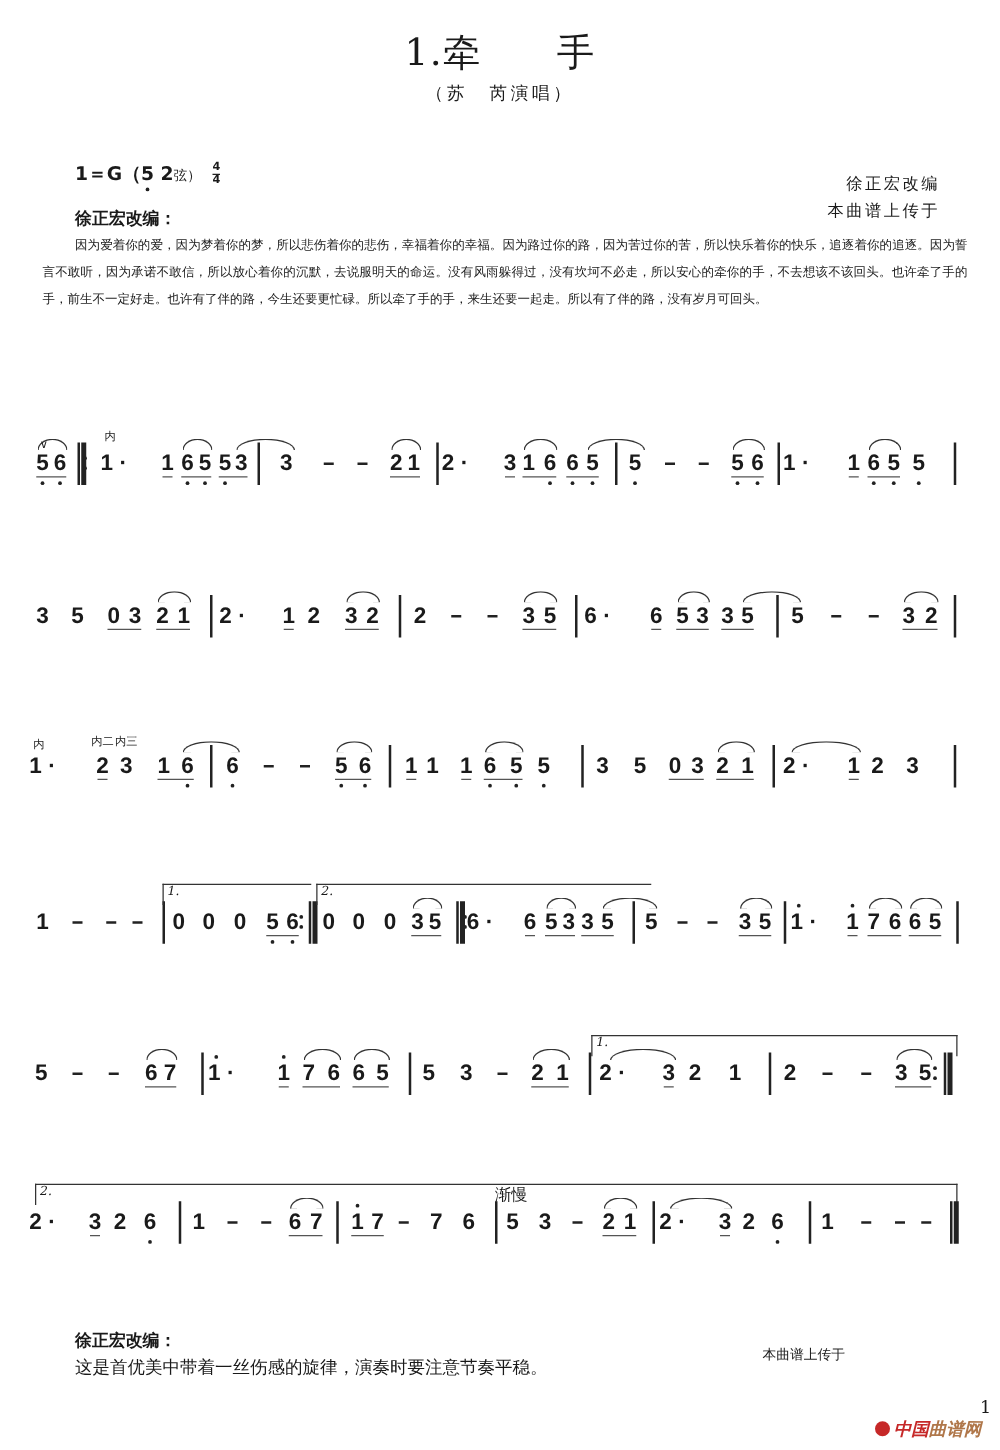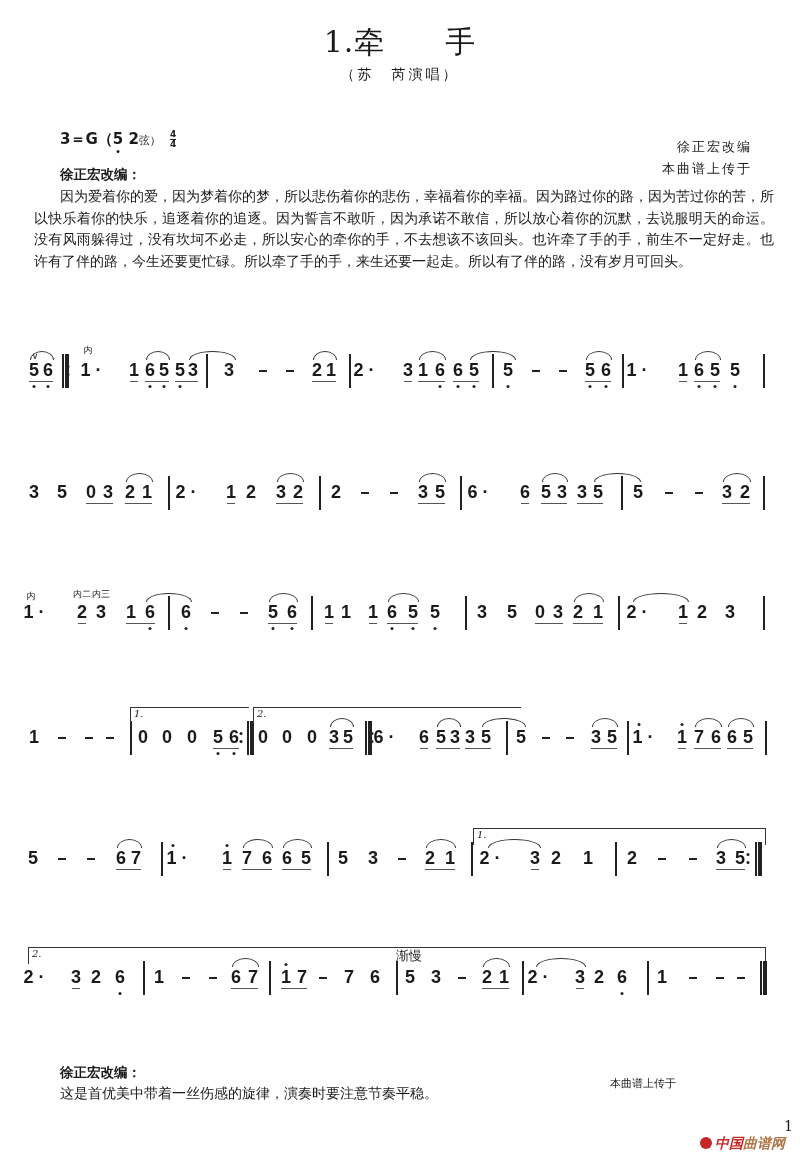--- a/index.html
+++ b/index.html
@@ -7,21 +7,21 @@
          font-family:"DejaVu Serif", serif; }
   .abs { position:absolute; }
   .title { left:0; width:800px; top:22px; text-align:center; font-size:30px; letter-spacing:1px; }
   .title .gap { display:inline-block; width:60px; }
   .singer { left:0; width:800px; top:66px; text-align:center; font-size:14px; letter-spacing:3px; }
   .key { left:60px; top:130px; font-family:"DejaVu Sans", sans-serif; font-size:15px; font-weight:bold; }
   .key .small { font-size:11px; font-weight:normal; }
   .key .frac { display:inline-block; vertical-align:middle; font-size:9px; line-height:9px; text-align:center; margin-left:4px; }
   .credit { right:48px; font-size:13px; letter-spacing:2px; text-align:right; }
   .lyric-head { left:60px; top:166px; font-family:"DejaVu Sans", sans-serif; font-weight:bold; font-size:13.5px; }
-  .lyrics { left:34px; top:186px; width:740px; font-size:14px; line-height:21.5px; text-indent:26px; text-align:justify; }
+  .lyrics { left:34px; top:186px; width:740px; font-size:10px; line-height:21.5px; text-indent:26px; text-align:justify; }
   .n { position:absolute; font-family:"Liberation Sans", sans-serif; font-weight:bold; font-size:18px; line-height:18px; transform:translateX(-50%); text-align:center; }
   .dash { position:absolute; width:8px; height:2px; background:#222; transform:translateX(-50%); }
   .bar { position:absolute; width:1.5px; background:#222; }
   .bar.thick { width:4px; }
   .ul { position:absolute; height:1px; background:#555; }
   .dot { position:absolute; width:3px; height:3px; border-radius:50%; background:#222; transform:translateX(-50%); }
   .slur { position:absolute; border:1.3px solid #333; border-bottom:none; border-radius:50% 50% 0 0 / 100% 100% 0 0; }
   .ann { position:absolute; font-size:9px; transform:translateX(-50%); line-height:9px; }
   .volta { position:absolute; border-top:1.3px solid #333; border-left:1.3px solid #333; height:16px; }
   .volta span { font-size:10px; font-style:italic; position:absolute; left:3px; top:0px; }
@@ -34,21 +34,21 @@
   .brand .a { color:#c62828; }
   .brand .b { color:#b0774a; }
 </style>
 </head>
 <body>
 
 <div class="abs title"><span>1.</span><span>牵</span><span class="gap"></span><span>手</span></div>
 <div class="abs singer">（苏　芮演唱）</div>
 
 <div class="abs key">
-  <span>3＝G（</span><span style="position:relative;">5<span style="position: absolute; left: 50%; bottom: -5px; width: 3px; height: 3px; border-radius: 50%; background: rgb(34, 34, 34); transform: translateX(-50%);"></span></span>&nbsp;<span>2</span><span class="small">弦）</span>
+  <span>1＝G（</span><span style="position:relative;">5<span style="position: absolute; left: 50%; bottom: -5px; width: 3px; height: 3px; border-radius: 50%; background: rgb(34, 34, 34); transform: translateX(-50%);"></span></span>&nbsp;<span>2</span><span class="small">弦）</span>
   <span class="frac"><span>4</span><br><span style="border-top:1px solid #222;display:inline-block;">4</span></span>
 </div>
 <div class="abs credit" style="top:138px">徐正宏改编</div>
 <div class="abs credit" style="top:160px">本曲谱上传于</div>
 
 <div class="abs lyric-head">徐正宏改编：</div>
 <div class="abs lyrics">因为爱着你的爱，因为梦着你的梦，所以悲伤着你的悲伤，幸福着你的幸福。因为路过你的路，因为苦过你的苦，所以快乐着你的快乐，追逐着你的追逐。因为誓言不敢听，因为承诺不敢信，所以放心着你的沉默，去说服明天的命运。没有风雨躲得过，没有坎坷不必走，所以安心的牵你的手，不去想该不该回头。也许牵了手的手，前生不一定好走。也许有了伴的路，今生还要更忙碌。所以牵了手的手，来生还要一起走。所以有了伴的路，没有岁月可回头。</div>
 
 <div id="score">
     <div class="n" style="left: 34px; top: 361px;">5</div>

